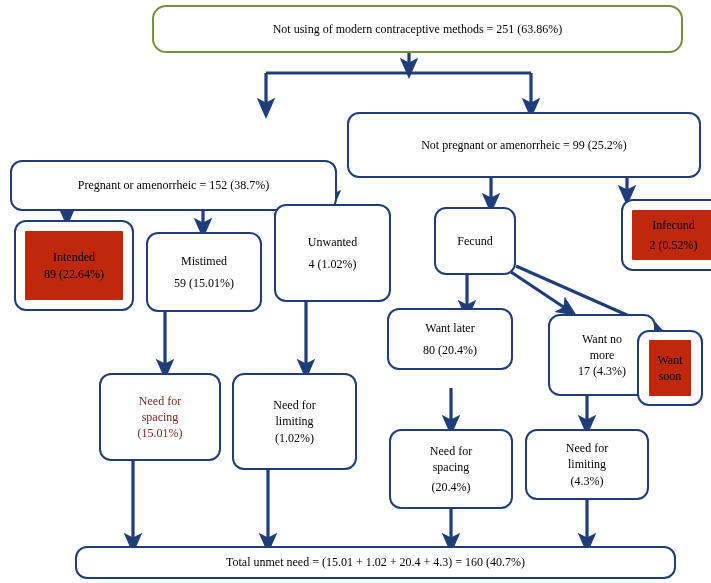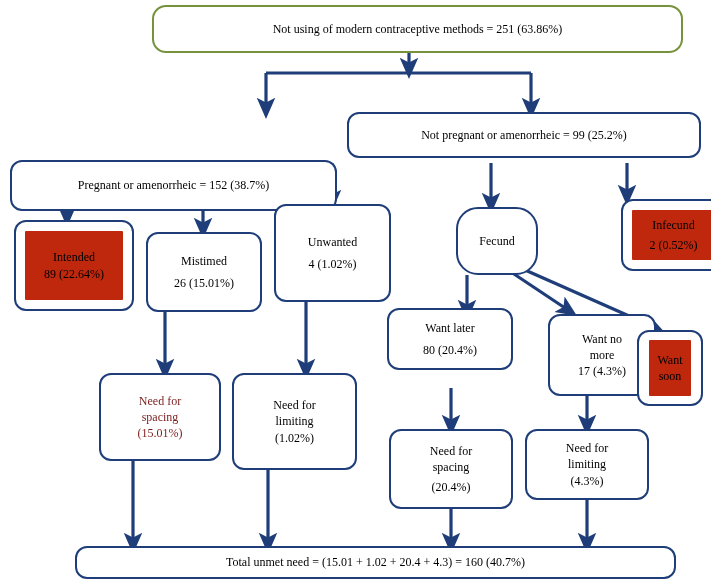--- a/index.html
+++ b/index.html
@@ -112,44 +112,44 @@
 
   <div class="node green" style="left:152px; top:5px; width:531px; height:48px;">
 
     <span class="ln">Not using of modern contraceptive methods = 251 (63.86%)</span>
   </div>
 
   <div class="node" style="left:10px; top:112px; width:327px; height:51px;margin-top:48px;">
     <span class="ln">Pregnant or amenorrheic = 152 (38.7%)</span>
   </div>
 
-  <div class="node" style="left:347px; top:112px; width:354px; height:46px;">
+  <div class="node" style="left:347px; top:112px; width:354px; height:66px;">
     <span class="ln">Not pregnant or amenorrheic = 99 (25.2%)</span>
   </div>
 
   <div class="node" style="left:14px; top:220px; width:120px; height:91px;">
     <div class="fillbox">
       <span class="ln">Intended</span>
       <span class="ln">89 (22.64%)</span>
     </div>
   </div>
 
   <div class="node" style="left:146px; top:232px; width:116px; height:80px;">
     <span class="ln">Mistimed</span>
     <span class="gap"></span>
-    <span class="ln">26 (15.01%)</span>
+    <span class="ln">59 (15.01%)</span>
   </div>
 
   <div class="node" style="left:274px; top:204px; width:117px; height:98px;">
     <span class="ln">Unwanted</span>
     <span class="gap"></span>
     <span class="ln">4 (1.02%)</span>
   </div>
 
-  <div class="node" style="left:456px; top:207px; width:82px; height:68px;border-radius:22px;">
+  <div class="node" style="left:434px; top:207px; width:82px; height:68px;">
     <span class="ln">Fecund</span>
   </div>
 
   <div class="node" style="left:575px; top:199px; width:105px; height:72px;margin-left:46px;">
     <div class="fillbox">
       <span class="ln">Infecund</span>
       <span class="gap-sm"></span>
       <span class="ln">2 (0.52%)</span>
     </div>
   </div>

